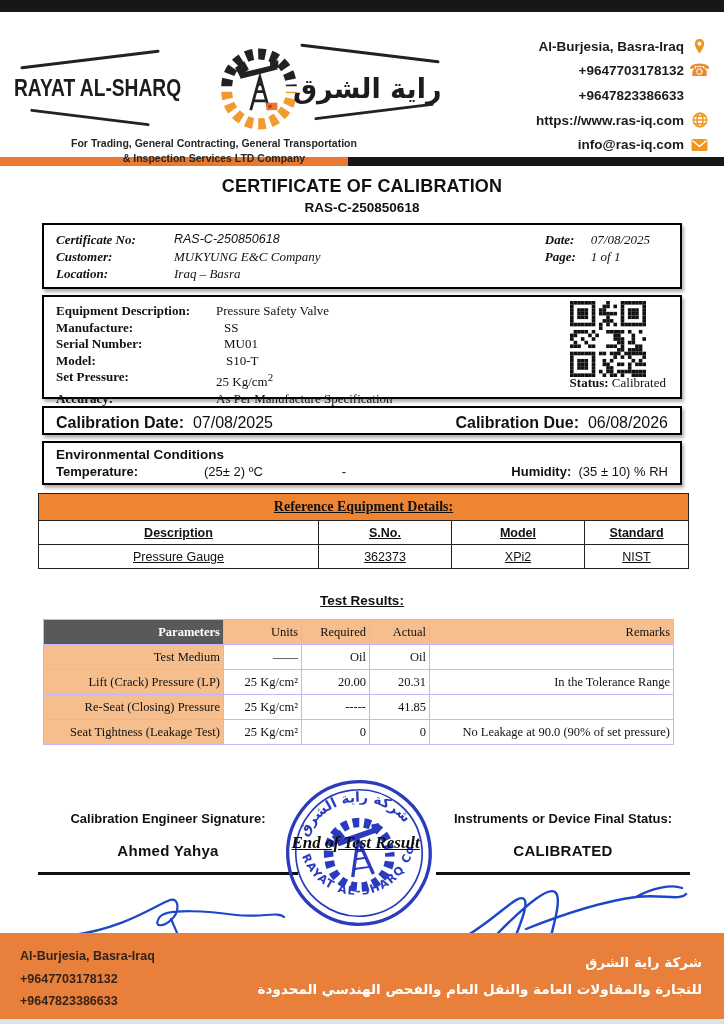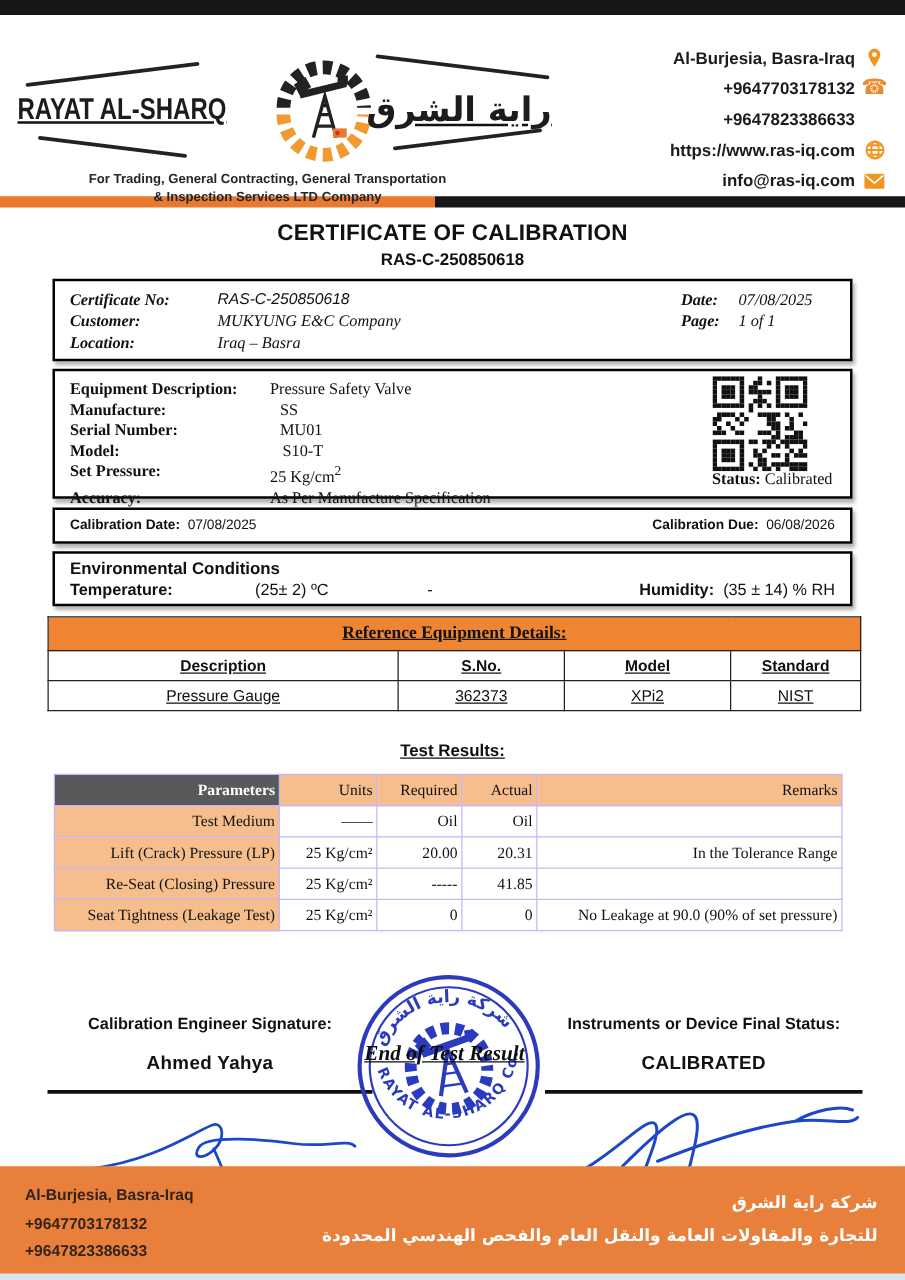--- a/index.html
+++ b/index.html
@@ -3,21 +3,21 @@
 <meta charset="utf-8">
 <style>
   html,body{margin:0;padding:0;background:#eee;}
   .page{position:relative;width:724px;height:1024px;margin:0 auto;background:#fff;
         font-family:"Liberation Sans",sans-serif;overflow:hidden;color:#111;}
 
   
   .topbar{height:12px;background:#171717;}
   .header{display:flex;justify-content:space-between;height:145px;box-sizing:border-box;padding:6px 16px 0 14px;}
   .header-left{position:relative;width:440px;}
-  .logo-row{display:flex;align-items:center;gap:4px;margin-top:24px;text-decoration:underline;}
+  .logo-row{display:flex;align-items:center;gap:4px;margin-top:24px;}
   .logo-en{display:inline-block;font-weight:bold;font-size:24px;letter-spacing:0px;
            transform:scaleX(.80);transform-origin:left center;white-space:nowrap;color:#1c1c1c;}
   .logo-ar{font-family:"DejaVu Sans",sans-serif;font-weight:bold;font-size:27px;color:#1c1c1c;white-space:nowrap;margin-left:-16px;}
   .gear-svg{width:92px;height:92px;flex:0 0 auto;margin-left:-14px;}
   .sw{position:absolute;height:3px;background:#222;border-radius:2px;}
   .sw1{left:6px;top:40px;width:140px;transform:rotate(-7deg);}
   .sw2{left:286px;top:34px;width:140px;transform:rotate(7deg);}
   .sw3{left:16px;top:98px;width:120px;transform:rotate(7deg);}
   .sw4{left:300px;top:92px;width:120px;transform:rotate(-7deg);}
   .tagline{margin-top:2px;text-align:center;font-weight:bold;font-size:10.5px;line-height:1.4;color:#262626;width:400px;}
@@ -44,21 +44,21 @@
   .val-sans{font-family:"Liberation Sans",sans-serif;font-size:12.5px;}
 
   .box2{height:104px;padding:6px 12px;position:relative;margin-top:6px;}
   .erow{display:flex;line-height:16.5px;}
   .elabel{font-weight:bold;width:160px;}
   .status-line{position:absolute;right:14px;bottom:6px;padding-left:20px;}
   .status-line b{font-weight:bold;}
   .qr{position:absolute;top:4px;right:34px;width:76px;height:76px;}
 
   .box3{height:29px;margin-top:7px;padding:6px 12px;display:flex;justify-content:space-between;
-        font-family:"Liberation Sans",sans-serif;font-size:11px;}
+        font-family:"Liberation Sans",sans-serif;font-size:16px;}
   .b3label{font-weight:bold;}
 
   .box4{height:44px;margin-top:6px;padding:4px 12px;font-family:"Liberation Sans",sans-serif;}
   .env-head{font-weight:bold;font-size:13.5px;}
   .env-row{display:flex;font-size:13px;margin-top:2px;align-items:baseline;}
   .env-row .tlabel{font-weight:bold;width:148px;}
   .env-row .tval{width:110px;}
   .env-row .dash{width:60px;text-align:center;}
   .env-right{margin-left:auto;}
   .hlabel{font-weight:bold;}
@@ -465,21 +465,21 @@
     <div><span class="b3label">Calibration Date:</span>&nbsp; <span>07/08/2025</span></div>
     <div><span class="b3label">Calibration Due:</span>&nbsp; <span>06/08/2026</span></div>
   </div>
 
   <div class="cbox box4">
     <div class="env-head">Environmental Conditions</div>
     <div class="env-row">
       <span class="tlabel">Temperature:</span>
       <span class="tval">(25± 2) ºC</span>
       <span class="dash">-</span>
-      <span class="env-right"><span class="hlabel">Humidity:</span>&nbsp; <span>(35 ± 14) % RH</span></span>
+      <span class="env-right"><span class="hlabel">Humidity:</span>&nbsp; <span>(35 ± 10) % RH</span></span>
     </div>
   </div>
 
   <table class="ref-table">
     <colgroup>
         <col style="width:280px">
         <col style="width:133px">
         <col style="width:133px">
         <col style="width:104px">
       </colgroup>

